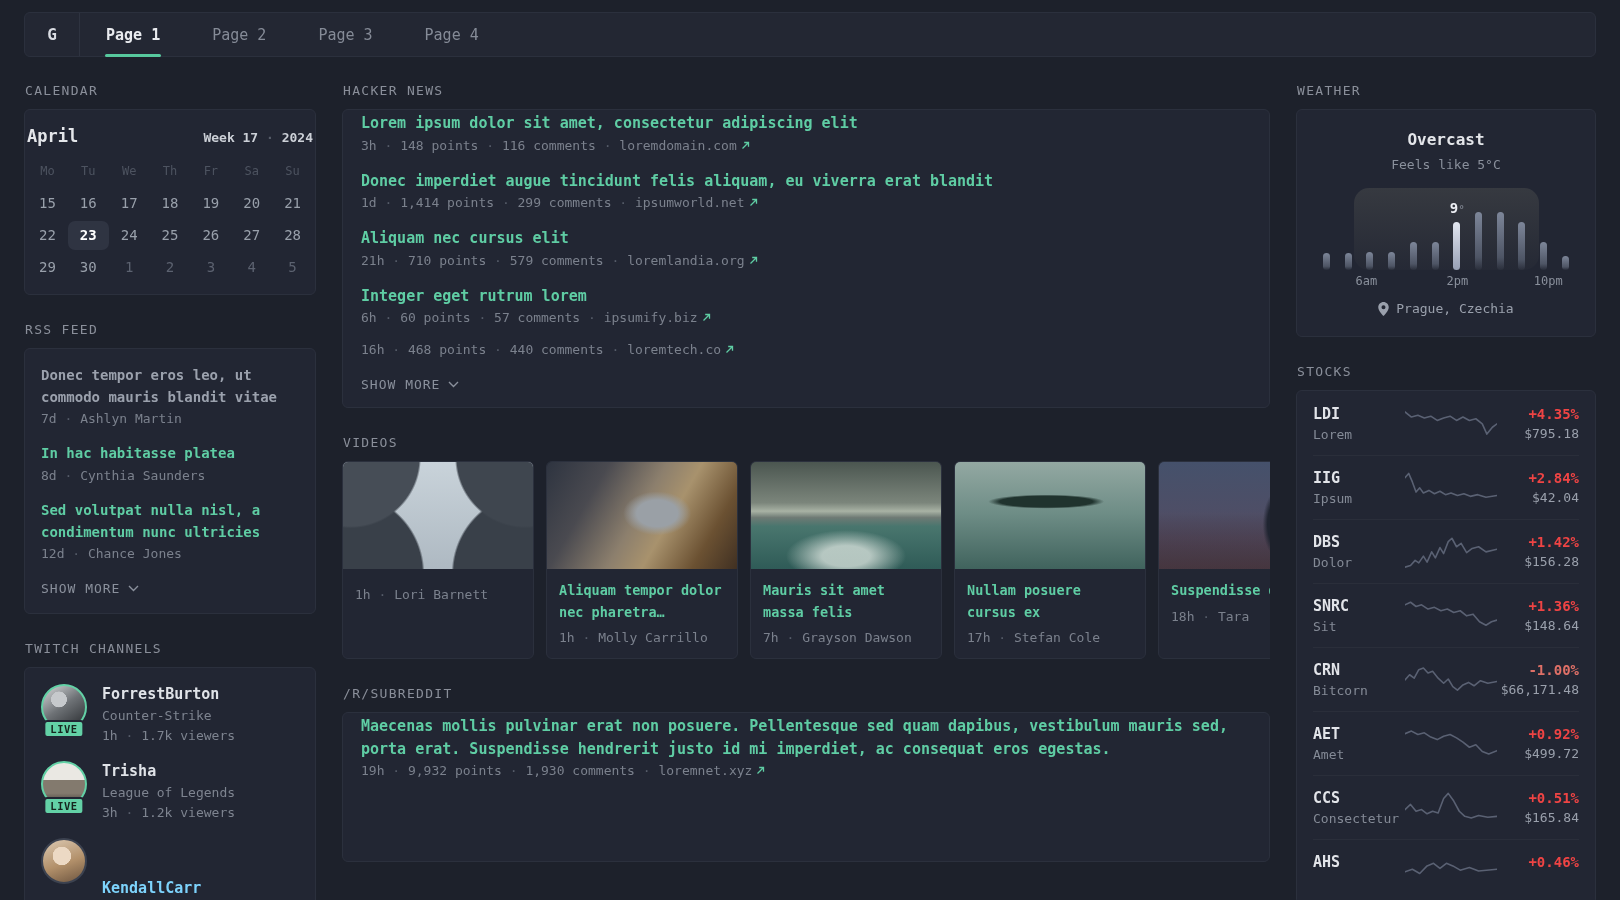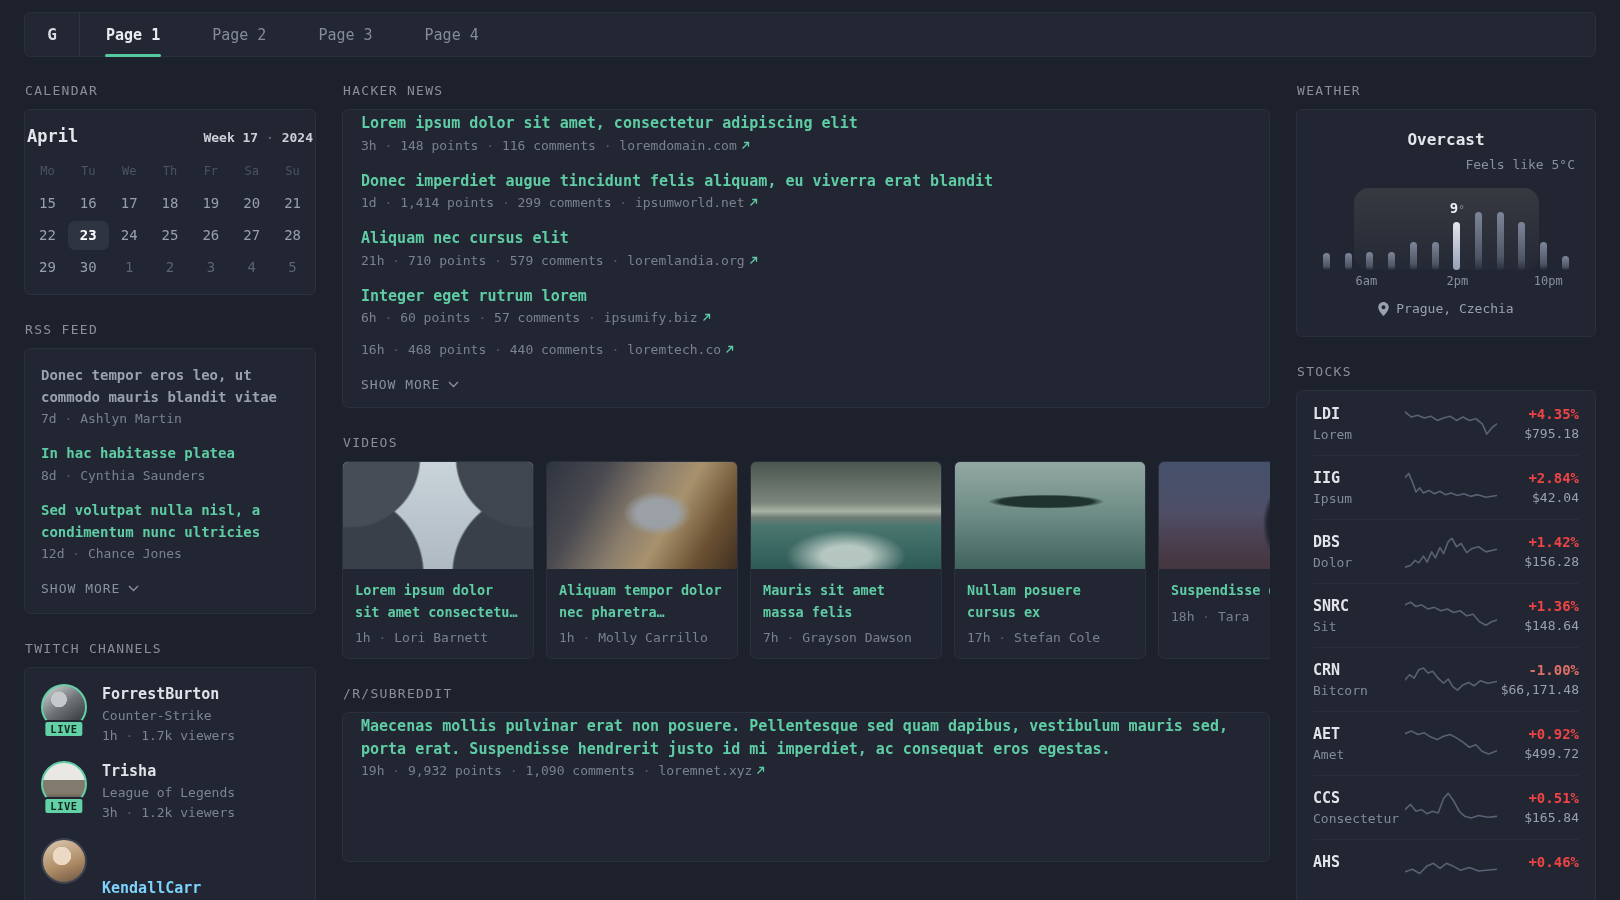--- a/index.html
+++ b/index.html
@@ -71,21 +71,21 @@
   .th-camera{background:radial-gradient(ellipse 34px 22px at 58% 48%,#9aa0a6 0 60%,rgba(0,0,0,0) 100%),linear-gradient(120deg,#2e3440 0%,#4a4a50 25%,#8c7f6d 48%,#a8926d 62%,#6b5132 82%,#403022 100%);}
   .th-sea{background:radial-gradient(ellipse 60px 26px at 50% 88%,rgba(224,232,226,.75) 0 40%,rgba(0,0,0,0) 100%),linear-gradient(180deg,#4b5650 0%,#7b857b 38%,#a8b2a4 46%,#6e7a74 52%,#49766e 60%,#2f5b57 100%);}
   .th-canoe{background:radial-gradient(ellipse 58px 7px at 48% 37%,#20332e 0 80%,rgba(0,0,0,0) 100%),linear-gradient(180deg,#93a8a2 0%,#6e8d86 48%,#40635d 100%);}
   .th-fog{background:radial-gradient(ellipse 16px 34px at 63% 58%,#1f2430 0 70%,rgba(0,0,0,0) 100%),linear-gradient(0deg,rgba(122,72,60,.30),rgba(0,0,0,0) 55%),linear-gradient(180deg,#45516b 0%,#4e4e66 48%,#433f55 72%,#2f2e40 100%);}
   .vid-body{padding:11px 12px 13px;}
   .vid-title{font-size:13.5px;font-weight:700;color:#5fcda4;line-height:1.6;}
   .vid-meta{font-size:13px;color:#7b818d;margin-top:7px;white-space:nowrap;overflow:hidden;}
   
   .wx{padding:20px 20px 16px;text-align:center;}
   .wx-cond{font-size:16px;font-weight:700;color:#e4e6ea;}
-  .wx-feels{font-size:13px;color:#8a909c;margin-top:8px;text-align:right;}
+  .wx-feels{font-size:13px;color:#8a909c;margin-top:8px;}
   .wx-chart{position:relative;height:100px;margin:16px 4px 0;}
   .wx-day{position:absolute;left:13%;right:13%;top:0;bottom:18px;border-radius:15px;
     background:linear-gradient(180deg,rgba(233,228,180,.10),rgba(233,228,180,.015));}
   .wx-bars{position:absolute;left:2px;right:2px;bottom:18px;height:58px;display:flex;justify-content:space-between;align-items:flex-end;}
   .wx-bar{width:7px;border-radius:4px;background:linear-gradient(180deg,#7d8699,#4e5565 78%,rgba(78,85,101,.12));}
   .wx-bar.current{background:linear-gradient(180deg,#e2e6f0,#97a0b5);}
   .wx-temp{position:absolute;top:12px;transform:translateX(-50%);font-size:14px;font-weight:700;color:#eceef3;}
   .wx-temp .deg{color:#8a909c;font-size:11px;font-weight:400;}
   .wx-hour{position:absolute;bottom:0;transform:translateX(-50%);font-size:12px;color:#8a909c;}
   .wx-loc{margin-top:13px;font-size:13px;color:#9aa0ac;display:inline-flex;align-items:center;gap:7px;}
@@ -270,21 +270,20 @@
           </div>
         </div>
       </div>
 
       <div class="section">
         <div class="sec-title">VIDEOS</div>
         <div class="vid-row" id="vid-row">
             <div class="vid-card">
               <div class="vid-thumb th-pillars"></div>
               <div class="vid-body">
-                <div class="vid-title">Lorem ipsum dolor sit amet consectetu…</div>
                 <div class="vid-meta"><span>1h</span><span class="sep"> · </span><span>Lori Barnett</span></div>
               </div>
             </div>
             <div class="vid-card">
               <div class="vid-thumb th-camera"></div>
               <div class="vid-body">
                 <div class="vid-title">Aliquam tempor dolor nec pharetra…</div>
                 <div class="vid-meta"><span>1h</span><span class="sep"> · </span><span>Molly Carrillo</span></div>
               </div>
             </div>
@@ -310,21 +309,21 @@
               </div>
             </div>
           </div>
       </div>
 
       <div class="section">
         <div class="sec-title">/R/SUBREDDIT</div>
         <div class="card pad18 sub-card" id="sub-list">
             <div class="hn-item">
               <div class="hn-title">Maecenas mollis pulvinar erat non posuere. Pellentesque sed quam dapibus, vestibulum mauris sed, porta erat. Suspendisse hendrerit justo id mi imperdiet, ac consequat eros egestas.</div>
-              <div class="hn-meta"><span>19h</span><span class="sep"> · </span><span>9,932 points</span><span class="sep"> · </span><span>1,090 comments</span><span class="sep"> · </span><span class="dom-link">loremnet.xyz</span><svg width="9" height="9" viewBox="0 0 9 9" class="ext-arrow">
+              <div class="hn-meta"><span>19h</span><span class="sep"> · </span><span>9,932 points</span><span class="sep"> · </span><span>1,930 comments</span><span class="sep"> · </span><span class="dom-link">loremnet.xyz</span><svg width="9" height="9" viewBox="0 0 9 9" class="ext-arrow">
                   <path d="M1.5 7.5 L7.5 1.5 M3.2 1.5 H7.5 V5.8" stroke="#5fcda4" stroke-width="1.3" fill="none"></path>
                 </svg></div>
             </div>
           </div>
       </div>
     </div>
 
     <div class="col-right">
 
       <div class="section">

